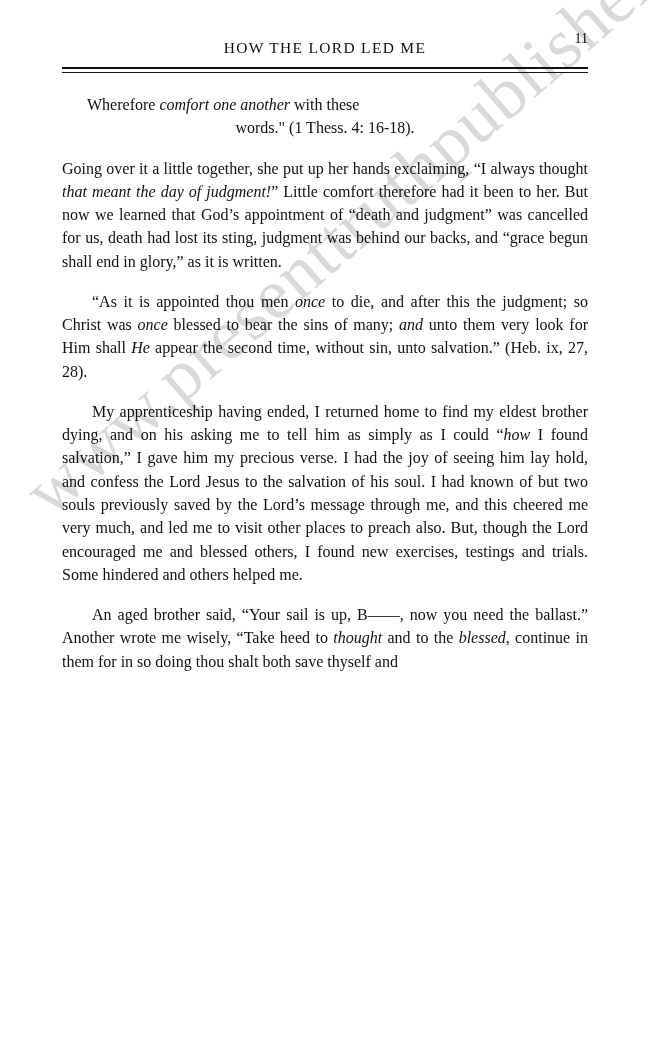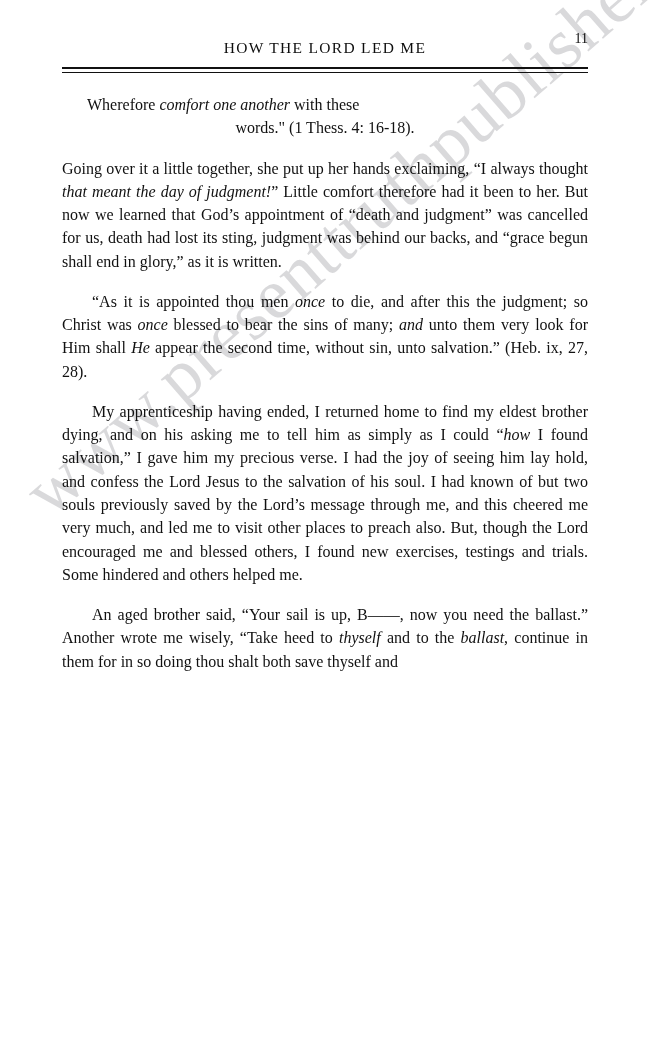--- a/index.html
+++ b/index.html
@@ -151,18 +151,18 @@
 
       <p class="para indent">
         <span>“As it is appointed thou men </span><em>once</em><span> to die, and after this the judgment; so Christ was </span><em>once</em><span> blessed to bear the sins of many; </span><em>and</em><span> unto them very look for Him shall </span><em>He</em><span> appear the second time, without sin, unto salvation.”  (Heb. ix, 27, 28).</span>
       </p>
 
       <p class="para indent">
         <span>My apprenticeship having ended, I returned home to find my eldest brother dying, and on his asking me to tell him as simply as I could “</span><em>how</em><span> I found salvation,” I gave him my precious verse.  I had the joy of seeing him lay hold, and confess the Lord Jesus to the salvation of his soul.  I had known of but two souls previously saved by the Lord’s message through me, and this cheered me very much, and led me to visit other places to preach also.  But, though the Lord encouraged me and blessed others, I found new exercises, testings and trials.  Some hindered and others helped me.</span>
       </p>
 
       <p class="para indent">
-        <span>An aged brother said, “Your sail is up, B——, now you need the ballast.”  Another wrote me wisely, “Take heed to </span><em>thyself</em><span> and to the </span><em>ballast</em><span>, continue in them for in so doing thou shalt both save thyself and</span>
+        <span>An aged brother said, “Your sail is up, B——, now you need the ballast.”  Another wrote me wisely, “Take heed to </span><em>thought</em><span> and to the </span><em>blessed</em><span>, continue in them for in so doing thou shalt both save thyself and</span>
       </p>
 
     </div>
   </div>
 </div>
 
 </body></html>

